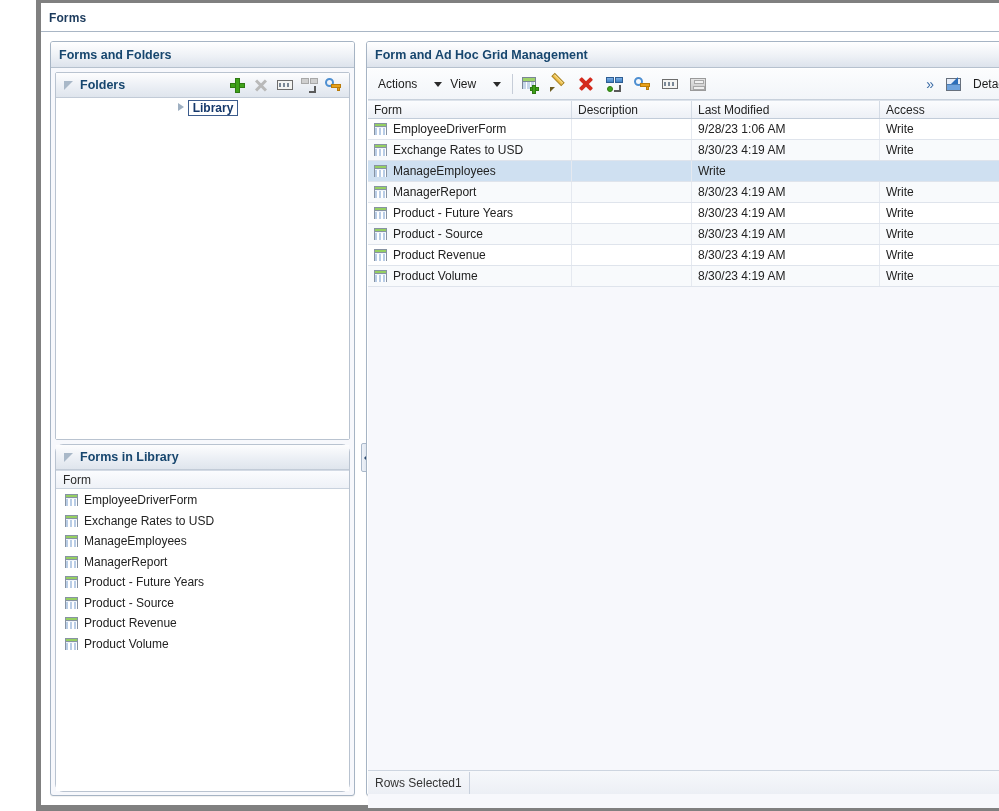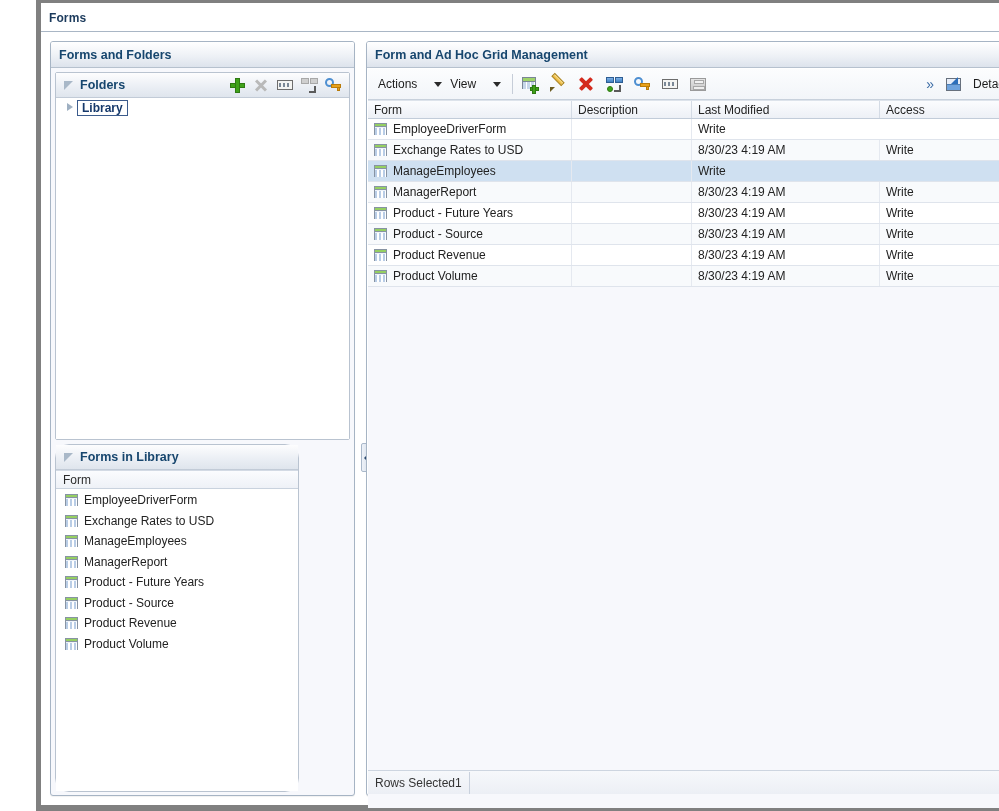--- a/index.html
+++ b/index.html
@@ -336,20 +336,21 @@
     left: 0; right: 0;
     background: #ffffff;
     overflow: hidden;
   }
   .tree-node {
     display: flex;
     align-items: center;
     height: 19px;
     padding-left: 8px;
     font-size: 12px;
+    justify-content: center;
   }
   .tree-arrow {
     width: 13px; height: 13px;
     position: relative;
     flex: none;
     cursor: pointer;
   }
   .tree-arrow::before {
     content: "";
     position: absolute;
@@ -629,21 +630,21 @@
         <div class="tree-body" style="top:25px; bottom:0;">
           <div class="tree-node">
             <span class="tree-arrow"></span>
             <span class="tree-label-selected">Library</span>
           </div>
         </div>
       </div>
 
       <div class="splitter"></div>
 
-      <div class="subpanel" style="left:4px; top:402px; width:244px; height:348px; border:1px solid #b9c3d0; border-radius:14px;">
+      <div class="subpanel" style="left:4px; top:402px; width:295px; height:348px; border:1px solid #b9c3d0; border-radius:8px;">
         <div class="sub-header">
           <span class="disclosure"></span>
           <span class="sub-header-title">Forms in Library</span>
         </div>
         <div class="list-col-header">
           <span>Form</span>
         </div>
         <div class="form-list" id="forms-in-library-list" style="top:45px; bottom:0;">
             <div class="form-list-item">
               <span class="grid-ico"></span>
@@ -745,20 +746,21 @@
           <div class="th c3">Last Modified</div>
           <div class="th c4">Access</div>
         </div>
         <div id="forms-table-body">
             <div class="tbl-row">
               <div class="td c1">
                 <span class="grid-ico"></span>
                 <span>EmployeeDriverForm</span>
               </div>
               <div class="td c2"></div>
+              <div class="td c3">9/28/23 1:06 AM</div>
               <div class="td c4">Write</div>
             </div>
             <div class="tbl-row alt">
               <div class="td c1">
                 <span class="grid-ico"></span>
                 <span>Exchange Rates to USD</span>
               </div>
               <div class="td c2"></div>
               <div class="td c3">8/30/23 4:19 AM</div>
               <div class="td c4">Write</div>

